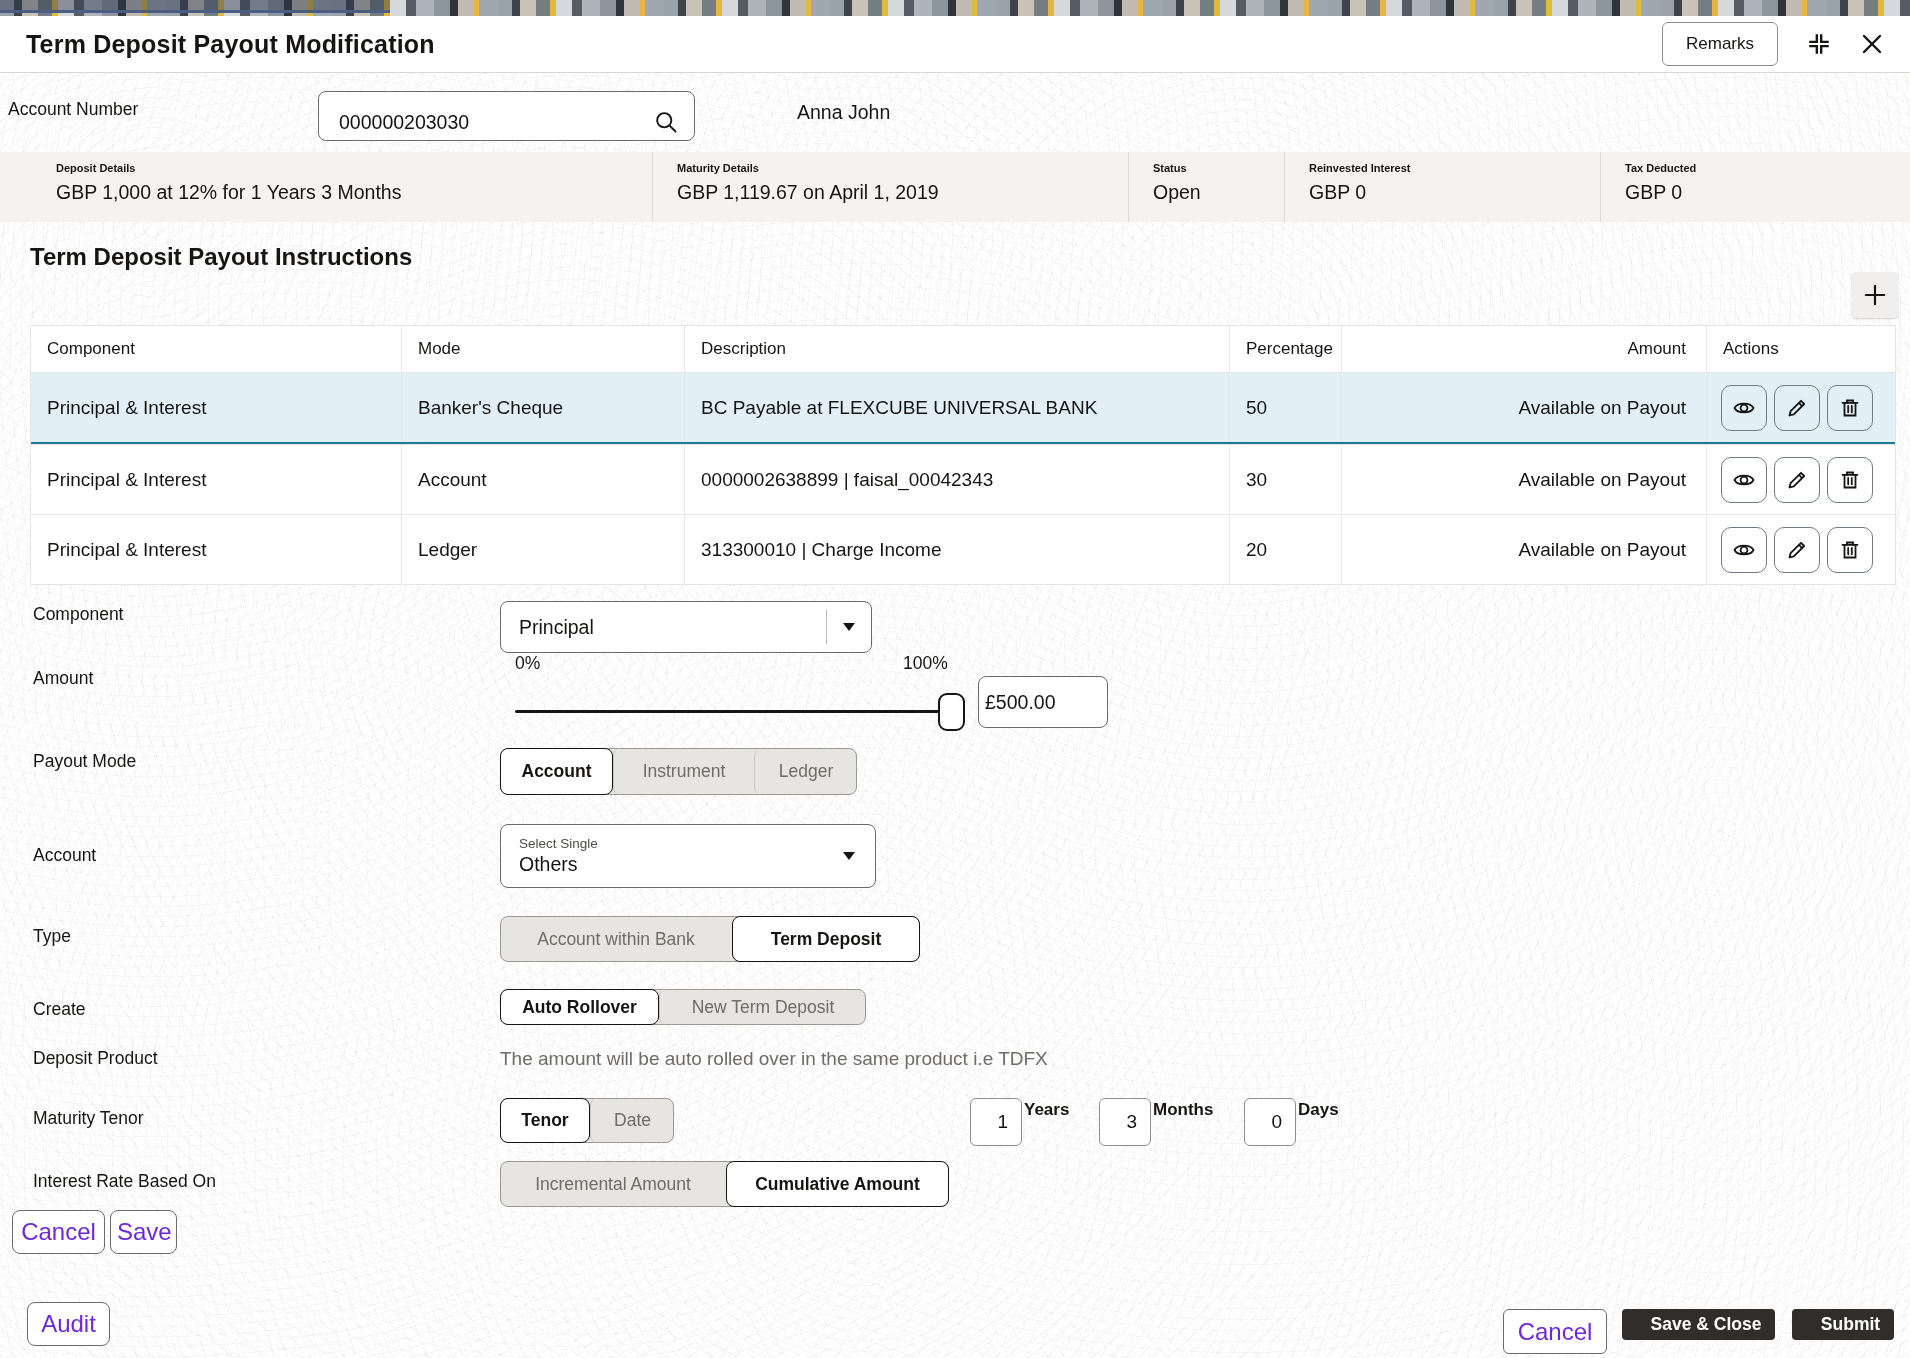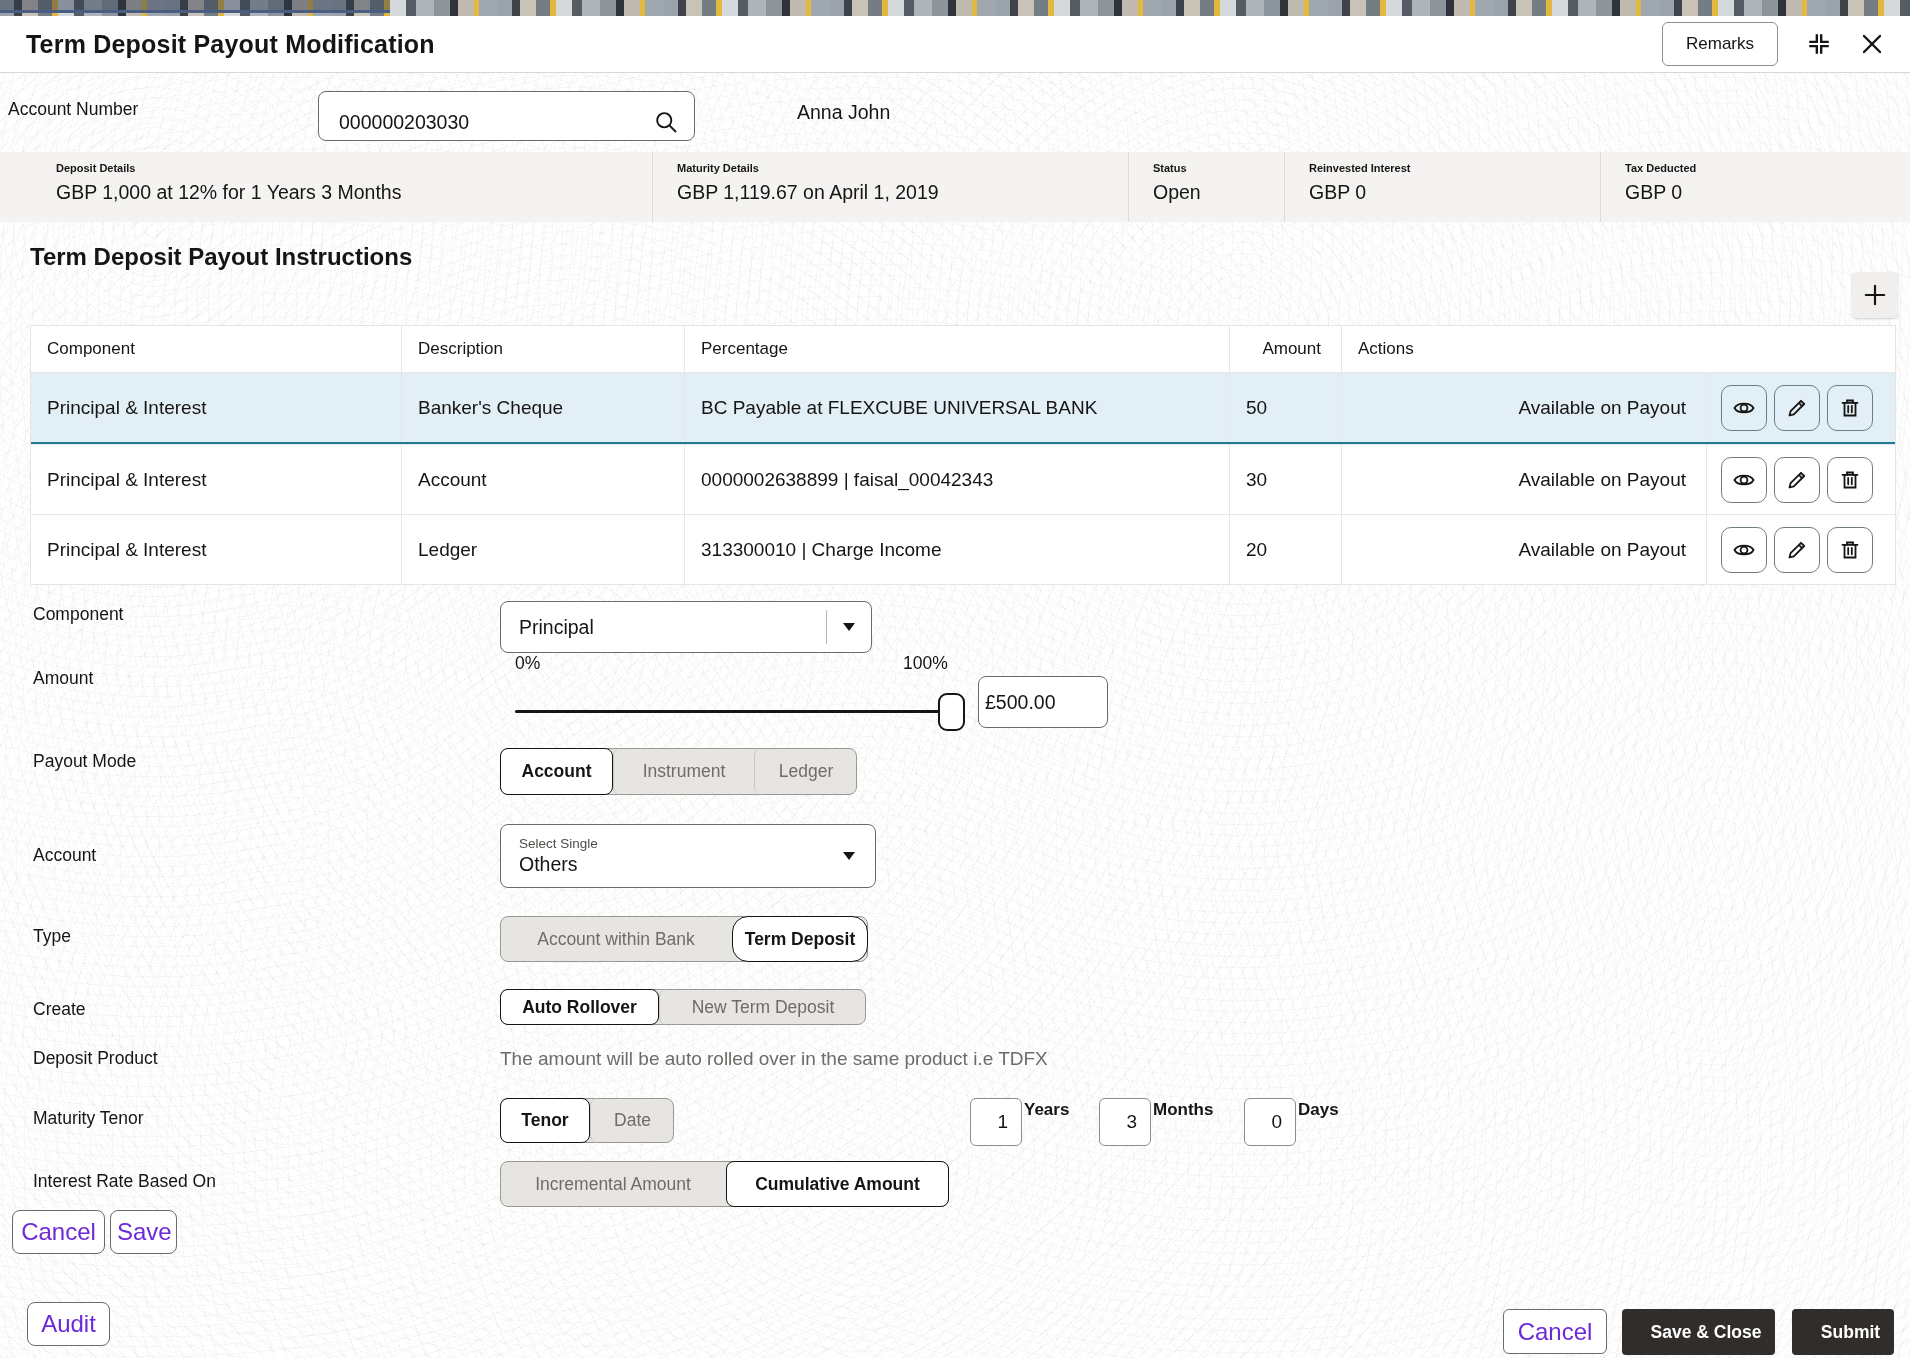--- a/index.html
+++ b/index.html
@@ -129,21 +129,21 @@
     background:#fff; border:1px solid #6b6b6b; border-radius:8px; font-size:24px; font-family:inherit;
     color:#6d28d9; height:44px; cursor:pointer;
   }
   .btn-cancel-form { left:12px; top:1137px; width:93px; }
   .btn-save-form { left:110px; top:1137px; width:67px; }
   .btn-audit { left:27px; top:1229px; width:83px; }
   
   .btn-cancel-footer { left:1503px; top:1236px; width:104px; height:45px; border-radius:6px; }
   .dark-btn {
     background:#312d2a; color:#fff; border:none; border-radius:4px; font-size:17.5px; font-weight:700;
-    font-family:inherit; height:46px; cursor:pointer;padding-left:21px;
+    font-family:inherit; height:31px; cursor:pointer;padding-left:21px;
   }
   .btn-saveclose { left:1622px; top:1236px; width:153px; }
   .btn-submit { left:1792px; top:1236px; width:102px; }
   svg { display:block; }
 </style>
 </head>
 <body>
 
 <div class="banner">
   <div class="banner-tab"></div>
@@ -211,20 +211,21 @@
   <button class="abs add-btn" aria-label="add">
     <svg width="26" height="26" viewBox="0 0 24 24" stroke="#161513" stroke-width="2" stroke-linecap="round">
       <line x1="12" y1="3.5" x2="12" y2="20.5"></line>
         <line x1="3.5" y1="12" x2="20.5" y2="12"></line>
     </svg>
   </button>
 
   <div class="abs grid-table">
     <div class="t-row t-head">
       <div class="t-cell">Component</div>
+      <div class="t-cell">Mode</div>
       <div class="t-cell">Description</div>
       <div class="t-cell">Percentage</div>
       <div class="t-cell cell-amount">Amount</div>
       <div class="t-cell">Actions</div>
     </div>
     <div class="t-body">
 
       <div class="t-row row-selected">
         <div class="t-cell">Principal &amp; Interest</div>
         <div class="t-cell">Banker's Cheque</div>
@@ -347,21 +348,21 @@
     <span class="dd-texts">
       <div class="dd-float-label">Select Single</div>
       <div class="dd-main-value">Others</div>
     </span>
     <span class="dd-arrow"></span>
   </div>
 
   <div class="abs field-label" style="left:33px; top:853px;">Type</div>
   <div class="abs seg-group type-toggle">
     <div class="seg" style="width:232px;">Account within Bank</div>
-    <div class="seg seg-on" style="width:136px;border-radius:16px;">Term Deposit</div>
+    <div class="seg seg-on" style="width:188px;">Term Deposit</div>
   </div>
 
   <div class="abs field-label" style="left:33px; top:926px;">Create</div>
   <div class="abs seg-group create-toggle">
     <div class="seg seg-on" style="width:159px;">Auto Rollover</div>
     <div class="seg" style="width:207px;">New Term Deposit</div>
   </div>
 
   <div class="abs field-label" style="left:33px; top:975px;">Deposit Product</div>
   <div class="abs helper-text">The amount will be auto rolled over in the same product i.e TDFX</div>

